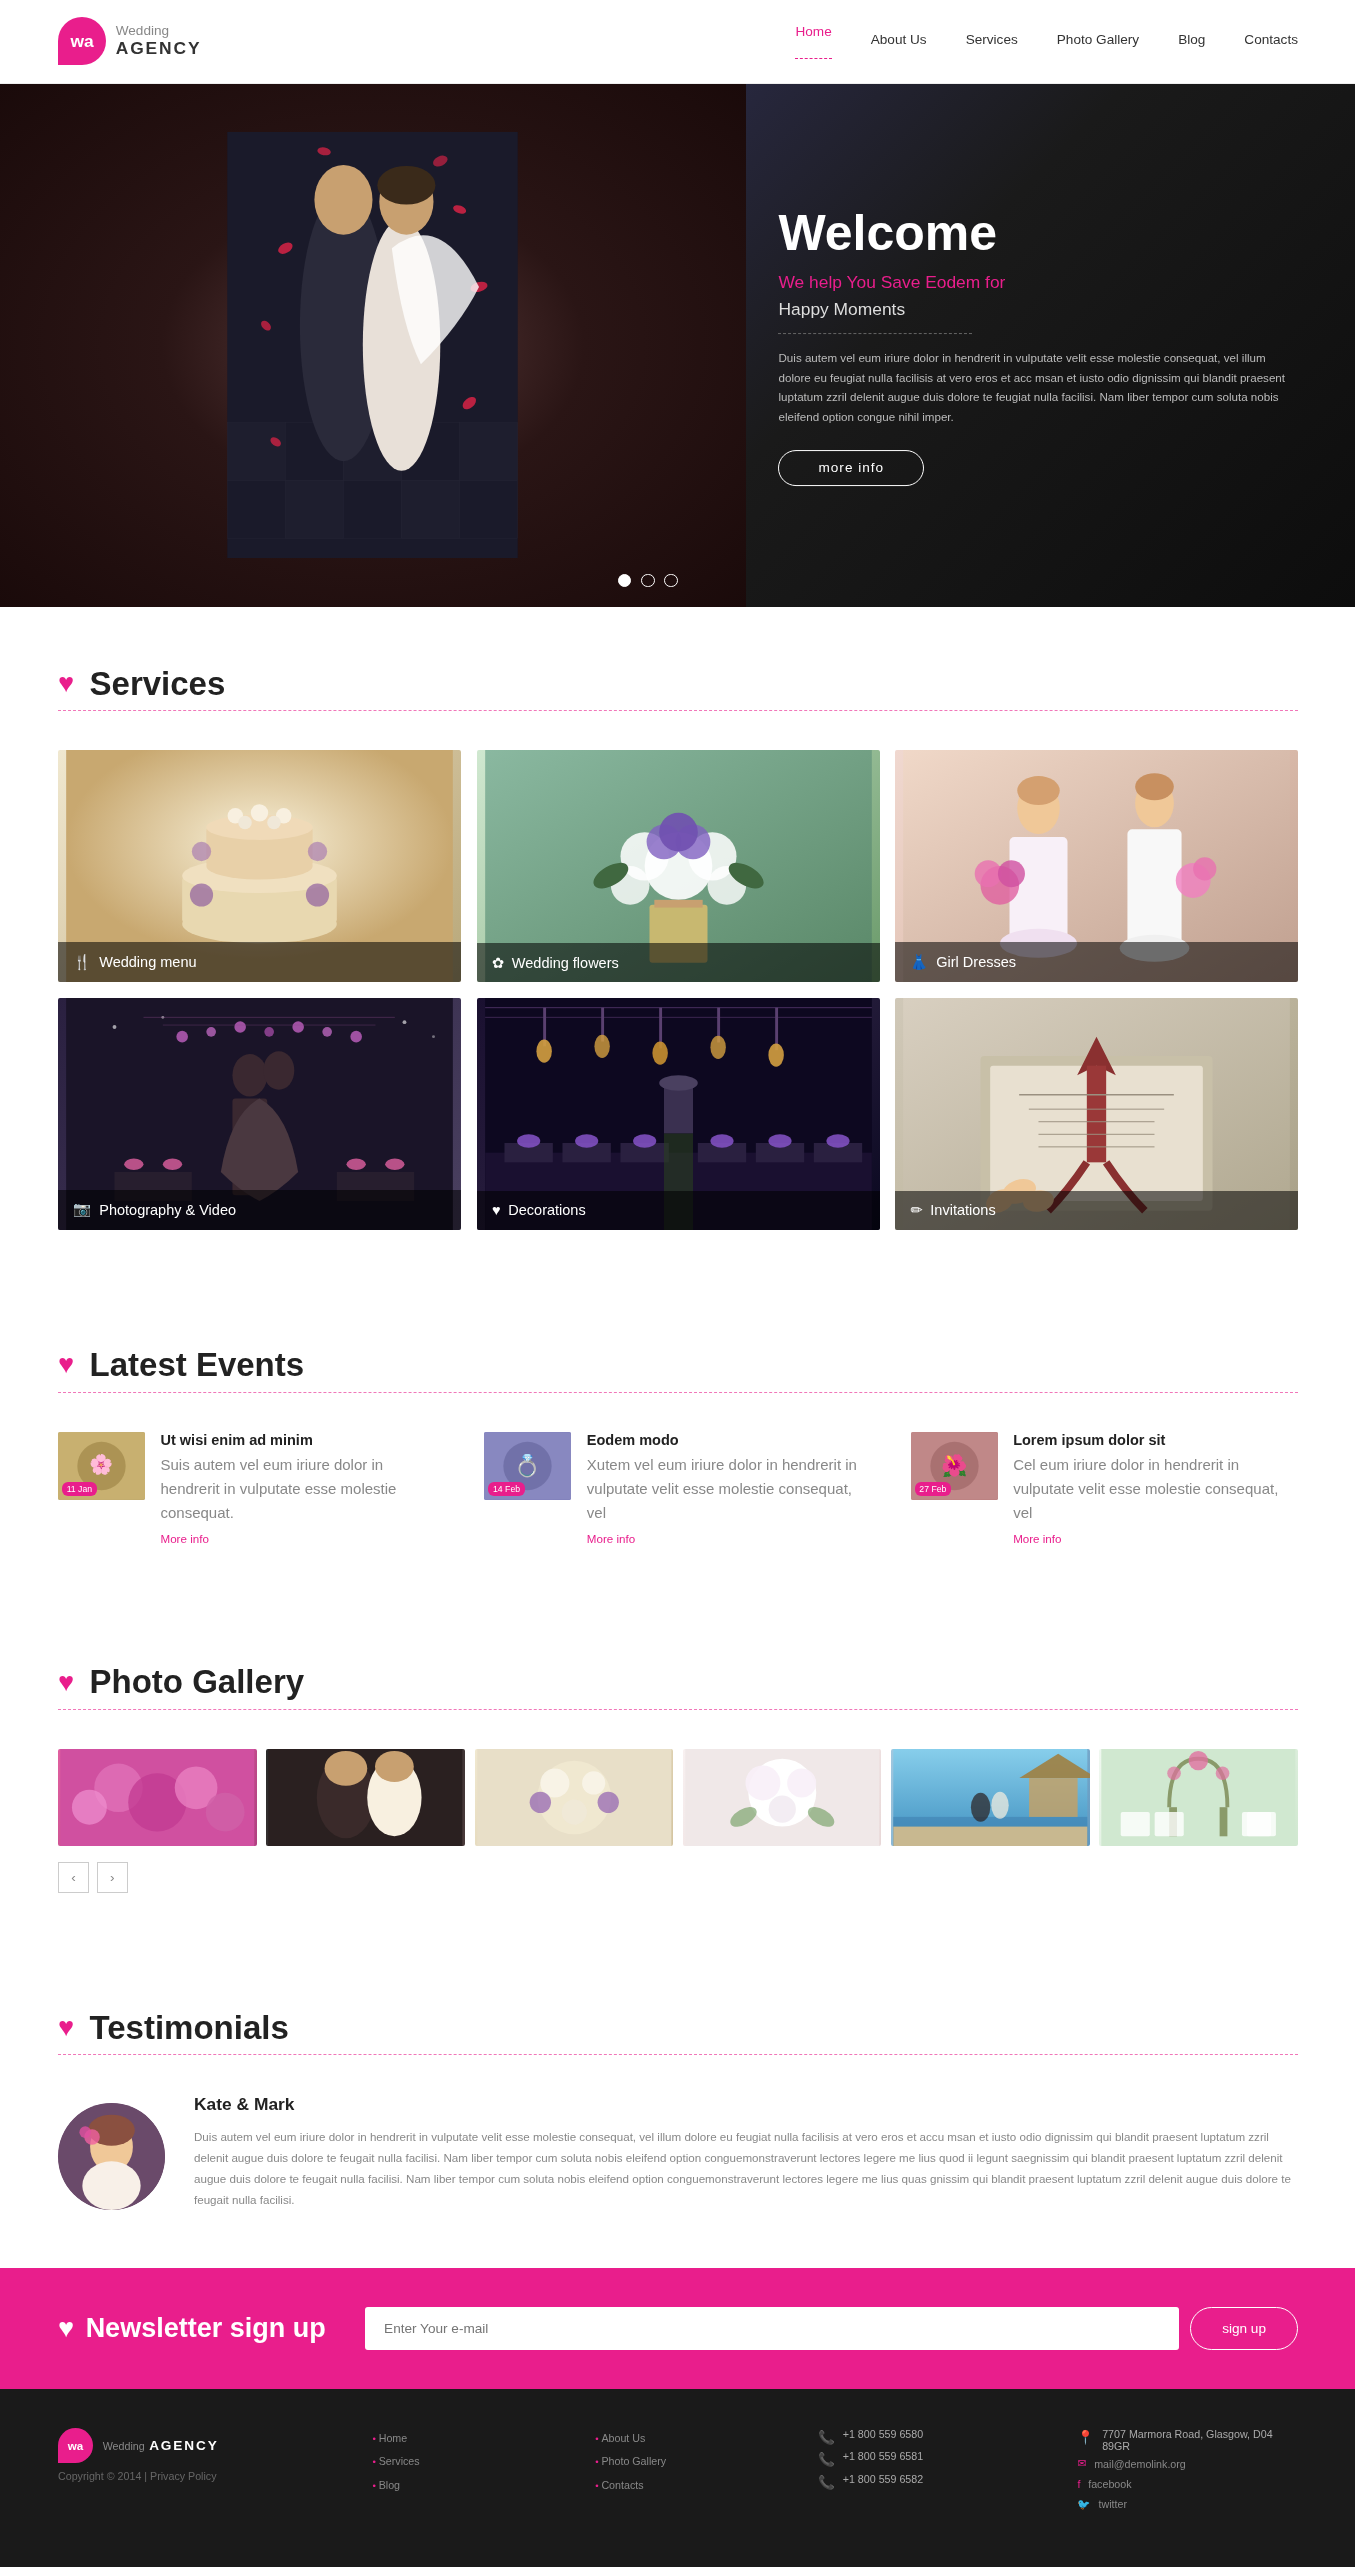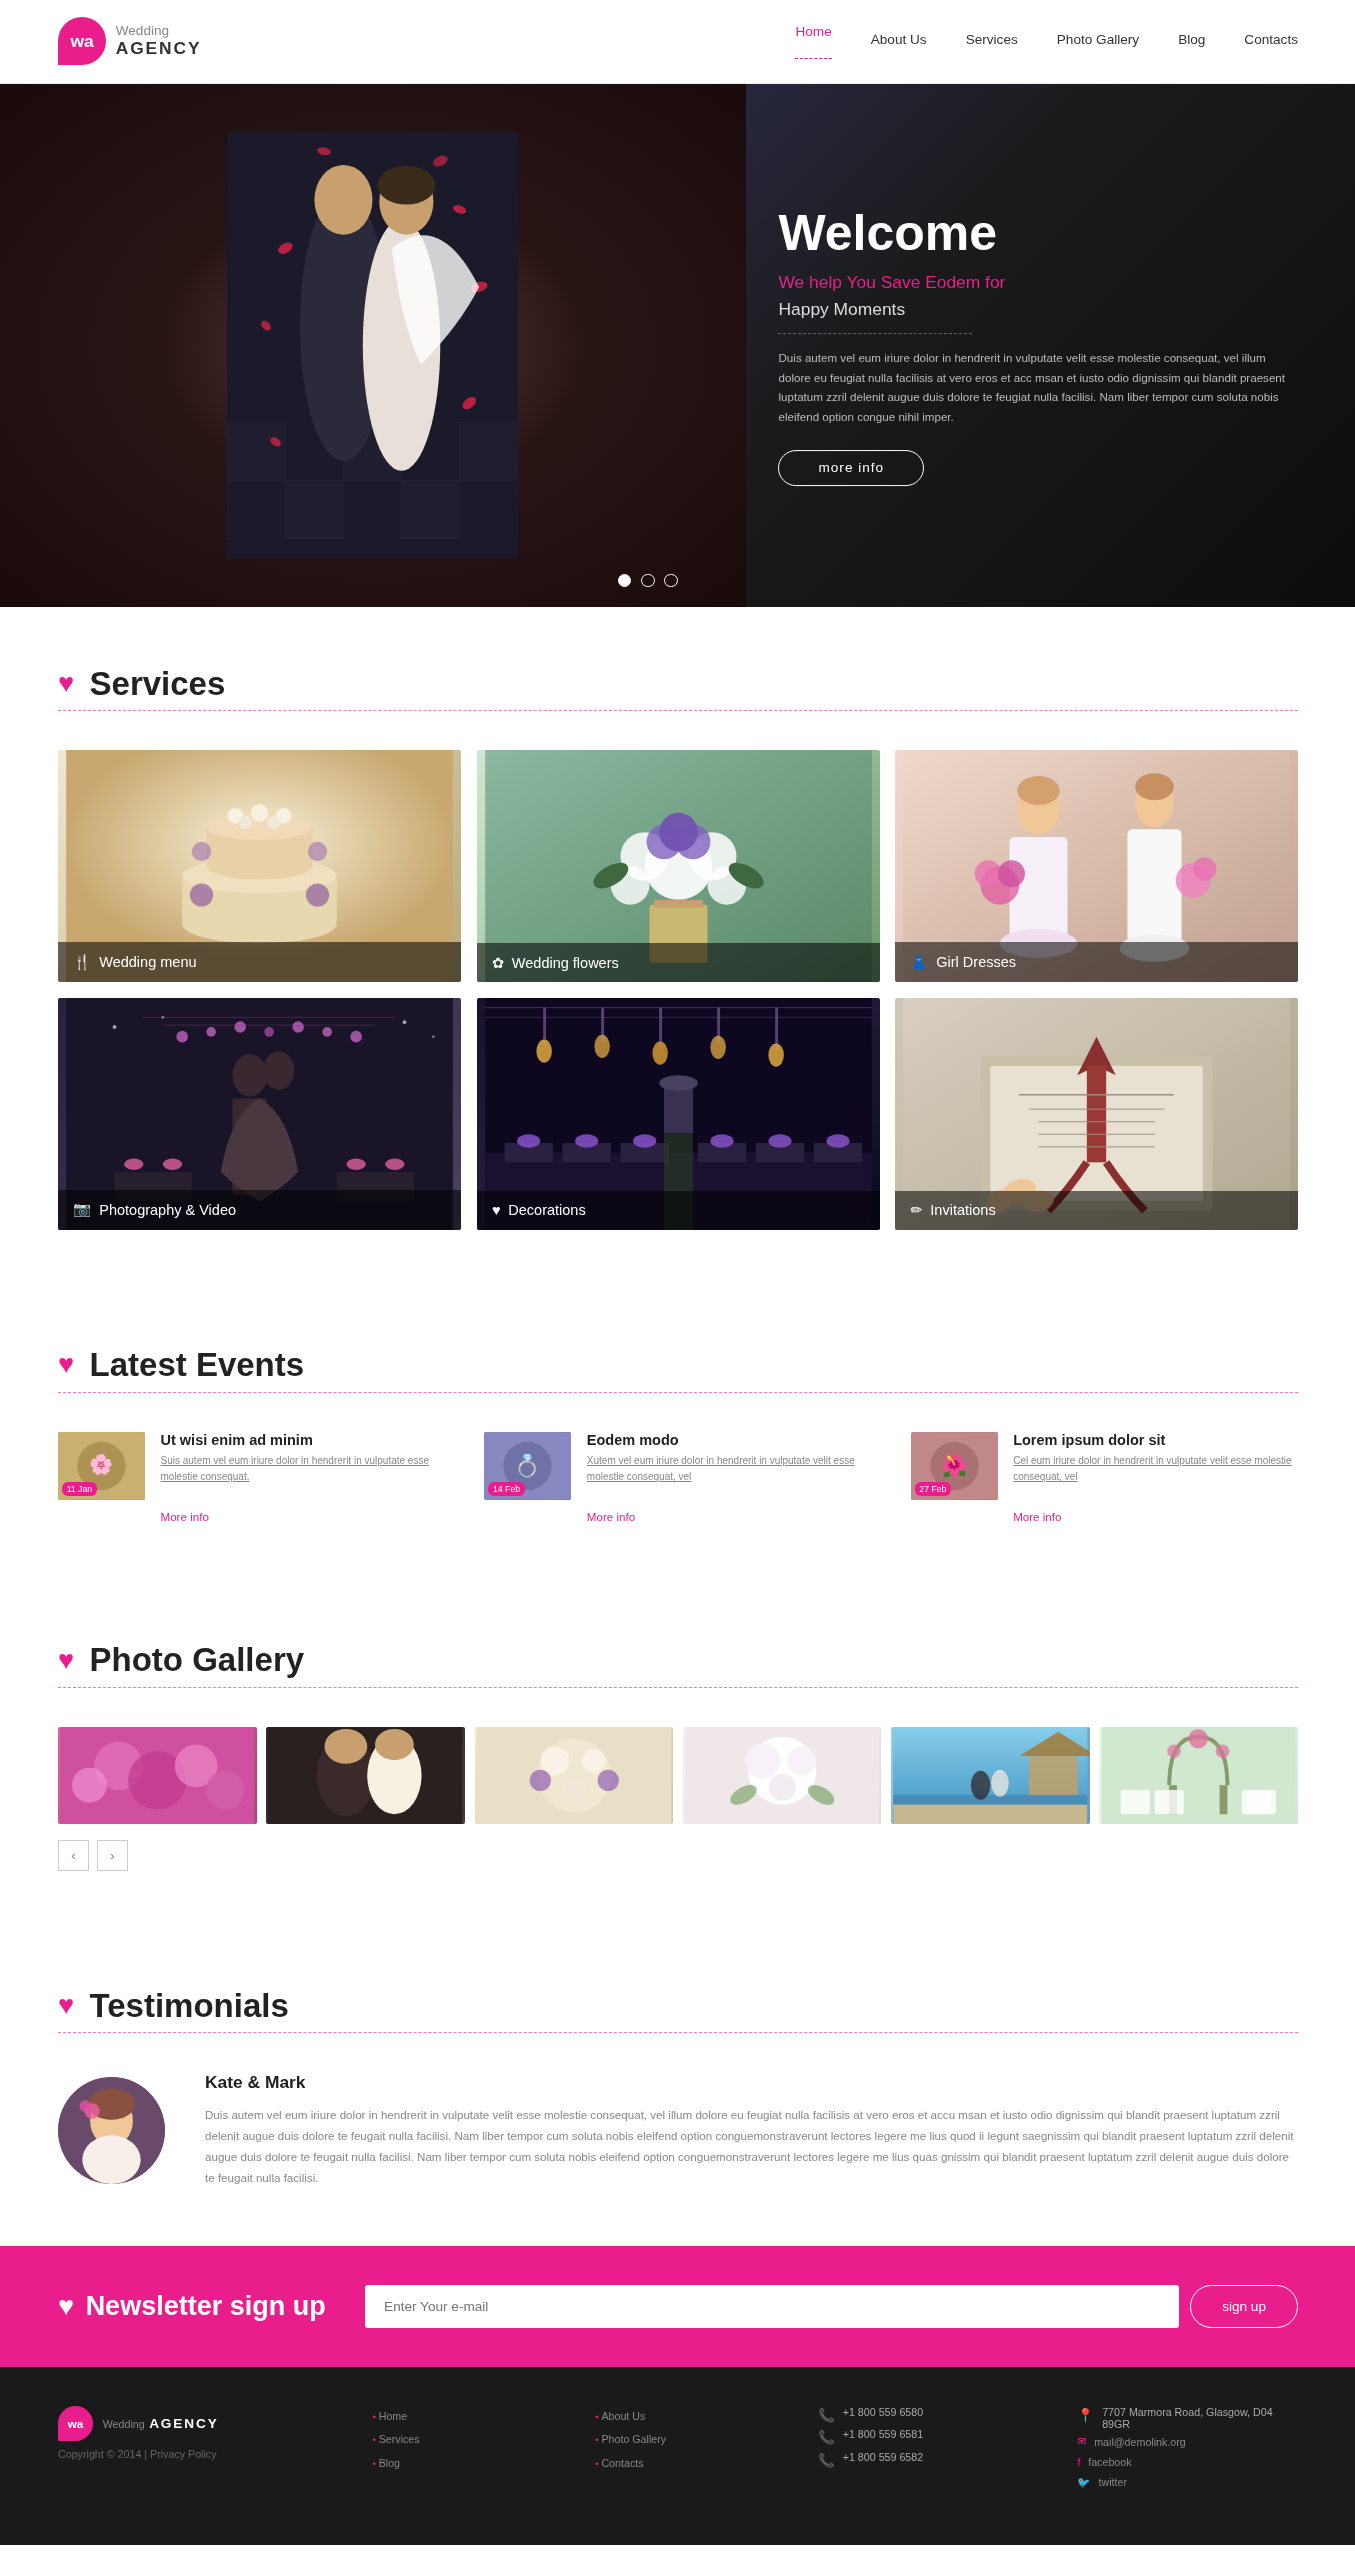--- a/index.html
+++ b/index.html
@@ -109,42 +109,42 @@
       width: 87px; height: 68px; flex-shrink: 0;
       background: #c8a882; border-radius: 1.9px; position: relative;
       overflow: hidden;
     }
     .event-date-badge {
       position: absolute; bottom: 3.9px; left: 3.9px;
       background: #e91e8c; color: #fff;
       font-size: 8.7px; padding: 1.9px 4.8px; border-radius: 6px;
     }
     .event-info h3 { font-size: 14.5px; font-weight: bold; margin-bottom: 5.8px; color: #222; }
-    .event-info p { font-size: 10px; color: #888; line-height: 1.6; margin-bottom: 22px; text-decoration: underline; }
+    .event-info p { font-size: 15px; color: #888; line-height: 1.6; margin-bottom: 4px; }
     .more-link { color: #e91e8c; font-size: 11.6px; text-decoration: none; }
 
     
     .gallery-grid {
       display: flex; gap: 9.7px; margin-bottom: 15.5px;
     }
     .gallery-thumb {
       flex: 1; height: 97px; border-radius: 1.9px;
       background: #c8a882; background-size: cover;
       background-position: center;
     }
     .gallery-nav { display: flex; gap: 7.7px; }
     .gallery-nav-btn {
       width: 31px; height: 31px; border: 1px solid #ccc;
       background: #fff; cursor: pointer; font-size: 13.6px;
       display: flex; align-items: center; justify-content: center;
       color: #888;
     }
 
     
-    .testimonial { display: flex; gap: 40px; align-items: center; }
+    .testimonial { display: flex; gap: 29px; align-items: flex-end; }
     .testimonial-avatar {
       width: 107px; height: 107px; border-radius: 50%;
       background: linear-gradient(135deg, #8a6a8a, #5a3a5a);
       flex-shrink: 0; overflow: hidden;
       display: flex; align-items: center; justify-content: center;
     }
     .testimonial-content h3 { font-size: 17.4px; font-weight: bold; margin-bottom: 11.6px; color: #222; }
     .testimonial-content p { font-size: 11.6px; color: #888; line-height: 1.8; }
 
     

